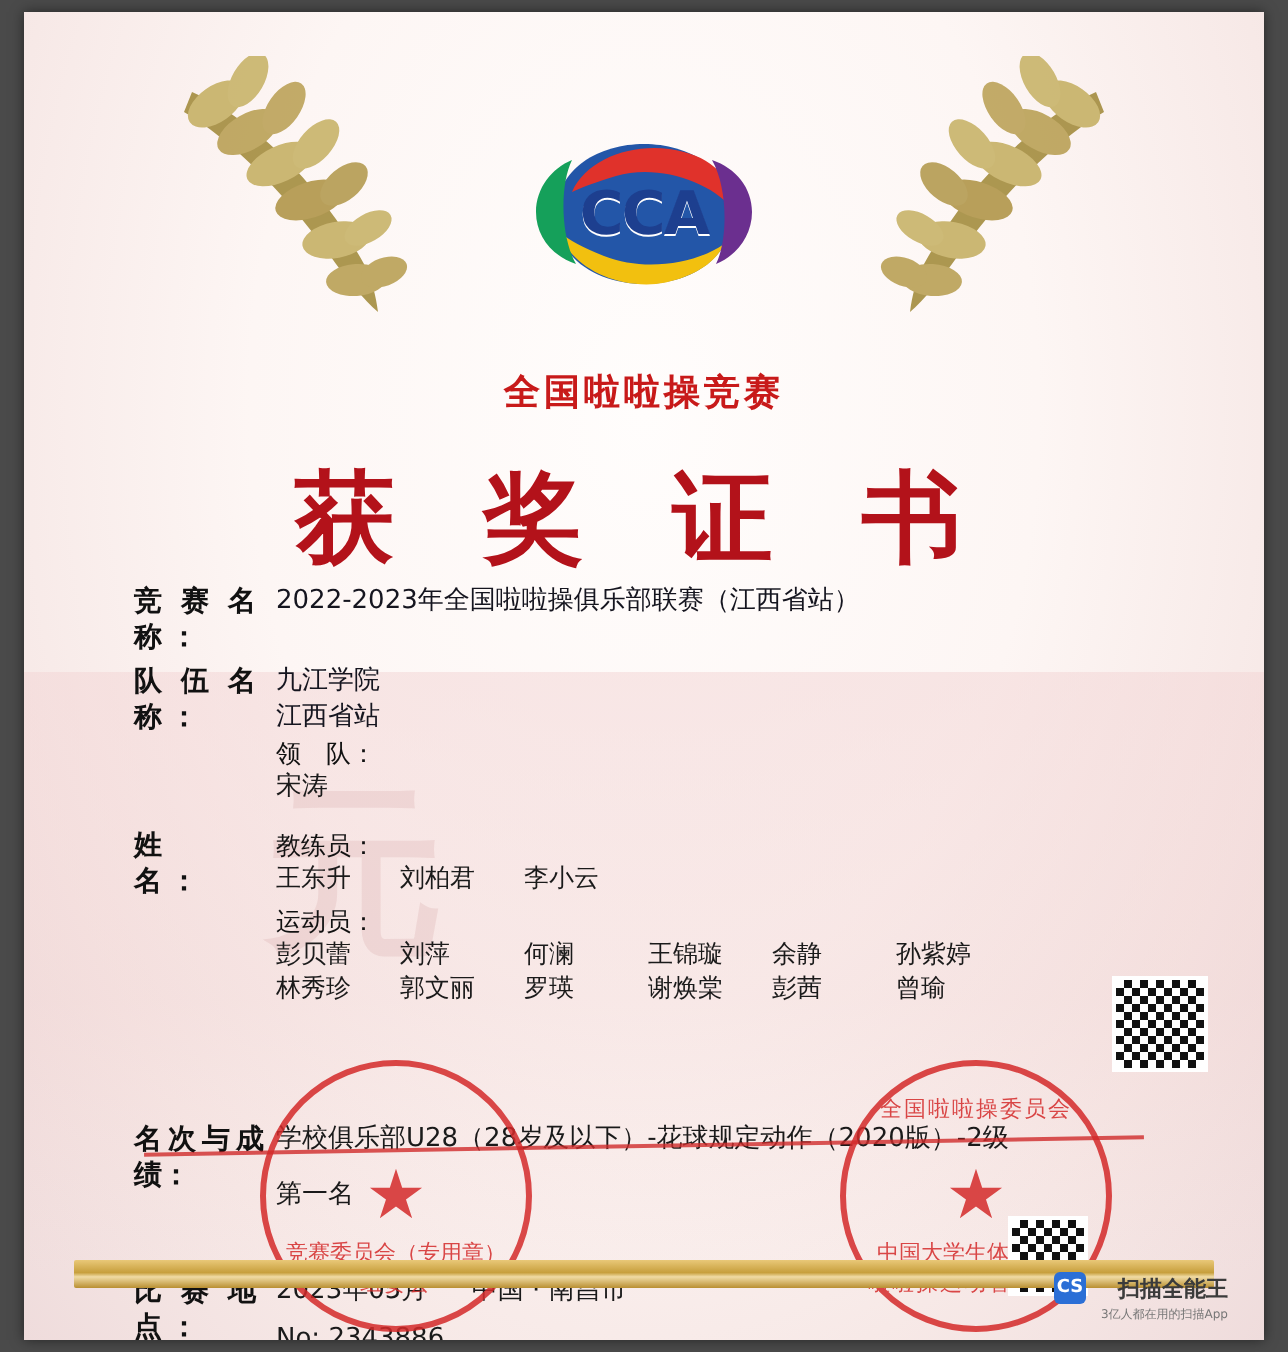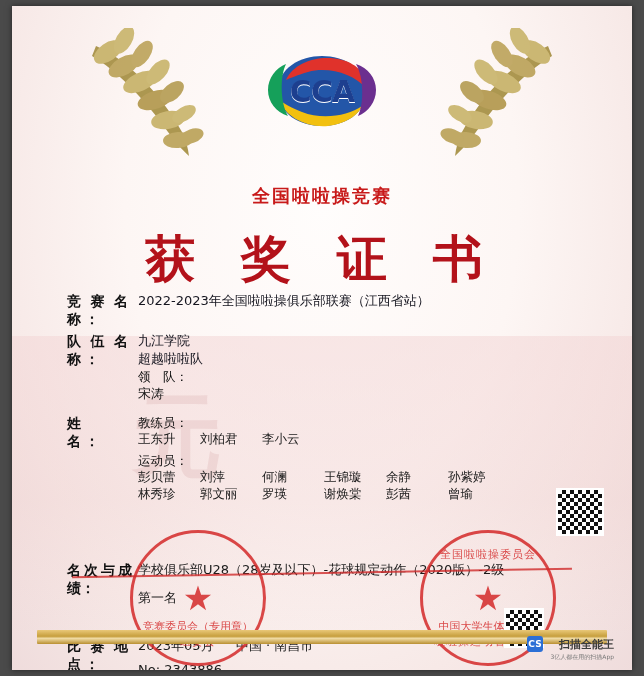--- a/index.html
+++ b/index.html
@@ -69,21 +69,21 @@
     height: 150px;
   }
   .wreath.left { left: 72px; }
   .wreath.right { right: 72px; transform: scaleX(-1); }
 
   
   .logo {
     position: absolute;
     left: 50%;
     transform: translateX(-50%);
-    top: 44px;
+    top: 60px;
     width: 128px;
     height: 82px;
   }
   .logo-text {
     position: absolute;
     left: 0; top: 0; width: 128px; height: 82px;
     display: flex; align-items: center; justify-content: center;
     font-family: "DejaVu Sans", sans-serif;
     font-weight: bold;
     font-size: 30px;
@@ -101,21 +101,21 @@
     font-size: 18px;
     font-weight: bold;
     color: #c81a1a;
     letter-spacing: 2px;
   }
   .main-title {
     position: absolute;
     top: 220px;
     left: 0; right: 16px;
     text-align: center;
-    font-family: Liberation Sans, sans-serif;
+    font-family: Liberation Serif, serif;
     font-size: 50px;
     font-weight: bold;
     color: #b3121a;
     letter-spacing: 16px;
     text-indent: 16px;
   }
   
   .fields {
     position: absolute;
     left: 0;
@@ -315,21 +315,21 @@
 
       <div class="row">
         <div class="label">竞赛名称：</div>
         <div class="value">2022-2023年全国啦啦操俱乐部联赛（江西省站）</div>
       </div>
 
       <div class="row">
         <div class="label">队伍名称：</div>
         <div>
           <div class="value">九江学院</div>
-          <div class="value">超越啦啦队</div>
+          <div class="value">江西省站</div>
           <div class="sub-row" style="padding-left:6px;">
             <span class="sub-key">领　队：</span>
             <span>宋涛</span>
           </div>
         </div>
       </div>
 
       <div class="row" style="margin-top:12px;">
         <div class="label">姓　　名：</div>
         <div style="padding-left:6px;">

